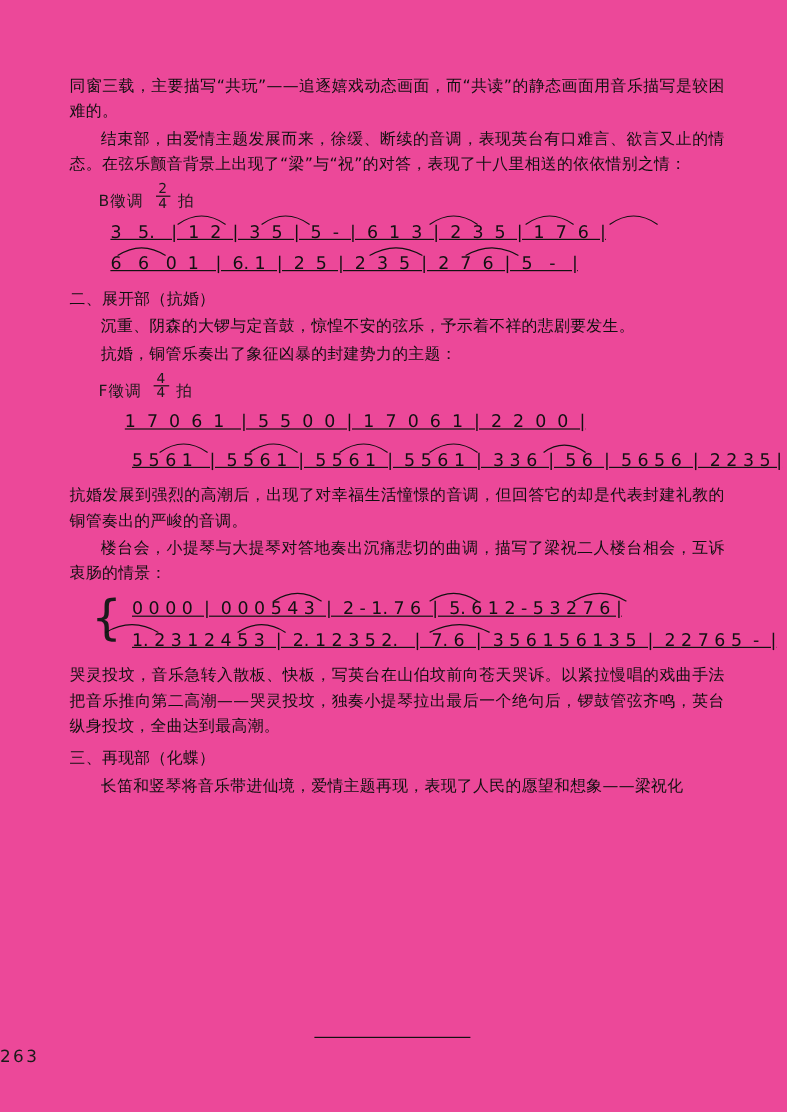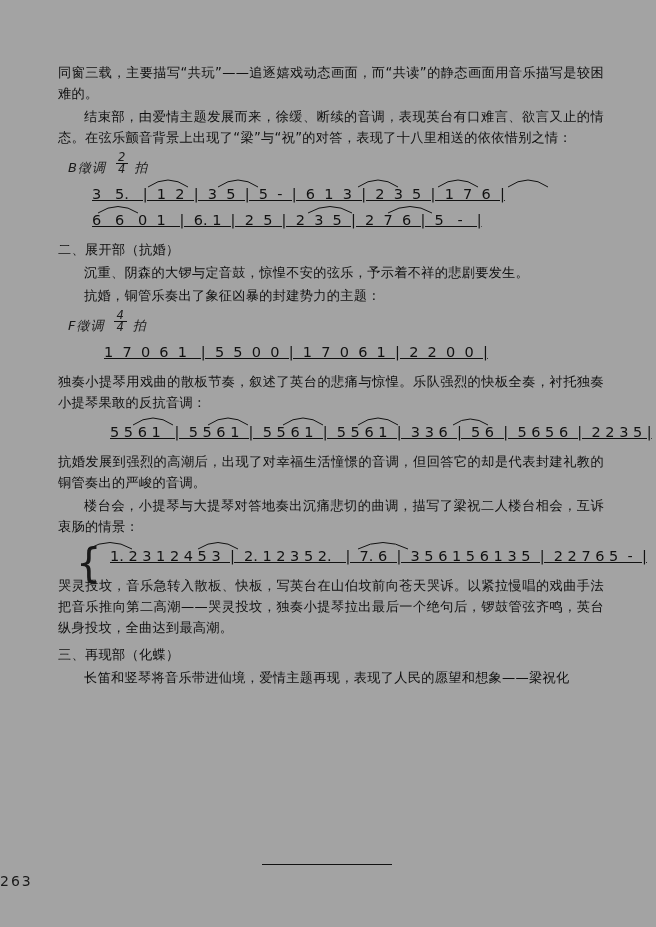--- a/index.html
+++ b/index.html
@@ -13,21 +13,21 @@
     font-family: "DejaVu Sans", sans-serif;
     color: #1a1a1a;
     position: relative;
     overflow: hidden;
   }
   .page {
     position: absolute;
     left: 0; top: 0;
     width: 656px;
     height: 927px;
-    background: #a3a3a3;
+    background: #ec4899;
   }
   .content {
     position: absolute;
     left: 58px;
     top: 62px;
     width: 546px;
   }
   p.para {
     margin: 0 0 2px 0;
     font-size: 13.2px;
@@ -48,24 +48,23 @@
   }
   
   .score {
     margin: 6px 0 6px 0;
     position: relative;
   }
   .keyline {
     display: flex;
     align-items: flex-end;
     font-size: 13px;
-    margin-left: 10px;
+    margin-left: 24px;
     margin-bottom: 4px;
     letter-spacing: 1px;
-    font-style: italic;
   }
   .keyname {
     margin-right: 10px;
   }
   .meter {
     display: inline-flex;
     flex-direction: column;
     align-items: center;
     font-size: 11.5px;
     line-height: 11px;
@@ -171,21 +170,20 @@
         <span class="keyname">F徵调</span>
         <span class="meter">
           <span class="num">4</span>
           <span class="den">4</span>
         </span>
         <span class="beatlabel">拍</span>
       </div>
       <div class="staffrow ind2">1  7  0  6  1   |  5  5  0  0  |  1  7  0  6  1  |  2  2  0  0  |</div>
     </div>
 
-    <p class="para">独奏小提琴用戏曲的散板节奏，叙述了英台的悲痛与惊惶。乐队强烈的快板全奏，衬托独奏小提琴果敢的反抗音调：</p>
 
     <div class="score">
       <div style="position:relative;">
         <svg class="arcs" viewBox="0 0 546 18" preserveAspectRatio="none">
           <path d="M75 16 Q95 2 115 16" stroke="#111" fill="none" stroke-width="1"></path>
           <path d="M150 16 Q170 2 190 16" stroke="#111" fill="none" stroke-width="1"></path>
           <path d="M225 16 Q245 2 265 16" stroke="#111" fill="none" stroke-width="1"></path>
           <path d="M300 16 Q320 2 340 16" stroke="#111" fill="none" stroke-width="1"></path>
           <path d="M395 16 Q412 4 430 16" stroke="#111" fill="none" stroke-width="1"></path>
         </svg>
@@ -193,20 +191,28 @@
       </div>
     </div>
 
     <p class="para">抗婚发展到强烈的高潮后，出现了对幸福生活憧憬的音调，但回答它的却是代表封建礼教的铜管奏出的严峻的音调。</p>
     <p class="para indent">楼台会，小提琴与大提琴对答地奏出沉痛悲切的曲调，描写了梁祝二人楼台相会，互诉衷肠的情景：</p>
 
     <div class="score" style="position:relative;">
       <div class="brace">{</div>
       <div style="position:relative;">
         <svg class="arcs" viewBox="0 0 546 18" preserveAspectRatio="none">
+          <path d="M170 16 Q190 3 210 16" stroke="#111" fill="none" stroke-width="1"></path>
+          <path d="M300 16 Q320 3 340 16" stroke="#111" fill="none" stroke-width="1"></path>
+          <path d="M420 16 Q442 3 464 16" stroke="#111" fill="none" stroke-width="1"></path>
+        </svg>
+        <div class="staffrow ind3">0 0 0 0  |  0 0 0 5 4 3  |  2 - 1. 7 6  |  5. 6 1 2 - 5 3 2 7 6 |</div>
+      </div>
+      <div style="position:relative;">
+        <svg class="arcs" viewBox="0 0 546 18" preserveAspectRatio="none">
           <path d="M30 16 Q52 3 74 16" stroke="#111" fill="none" stroke-width="1"></path>
           <path d="M140 16 Q160 3 180 16" stroke="#111" fill="none" stroke-width="1"></path>
           <path d="M300 16 Q325 3 350 16" stroke="#111" fill="none" stroke-width="1"></path>
         </svg>
         <div class="staffrow ind3">1. 2 3 1 2 4 5 3  |  2. 1 2 3 5 2.   |  7. 6  |  3 5 6 1 5 6 1 3 5  |  2 2 7 6 5  -  |</div>
       </div>
     </div>
 
     <p class="para">哭灵投坟，音乐急转入散板、快板，写英台在山伯坟前向苍天哭诉。以紧拉慢唱的戏曲手法把音乐推向第二高潮——哭灵投坟，独奏小提琴拉出最后一个绝句后，锣鼓管弦齐鸣，英台纵身投坟，全曲达到最高潮。</p>
     <div class="section-head">三、再现部（化蝶）</div>

